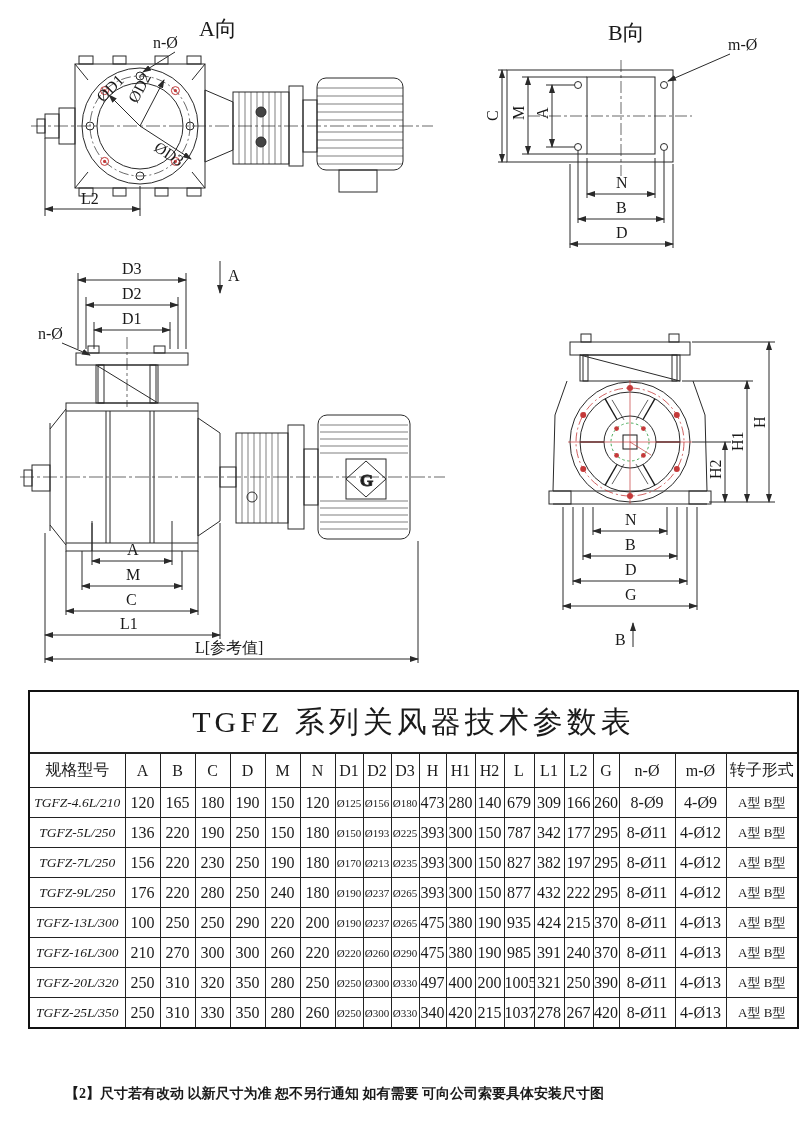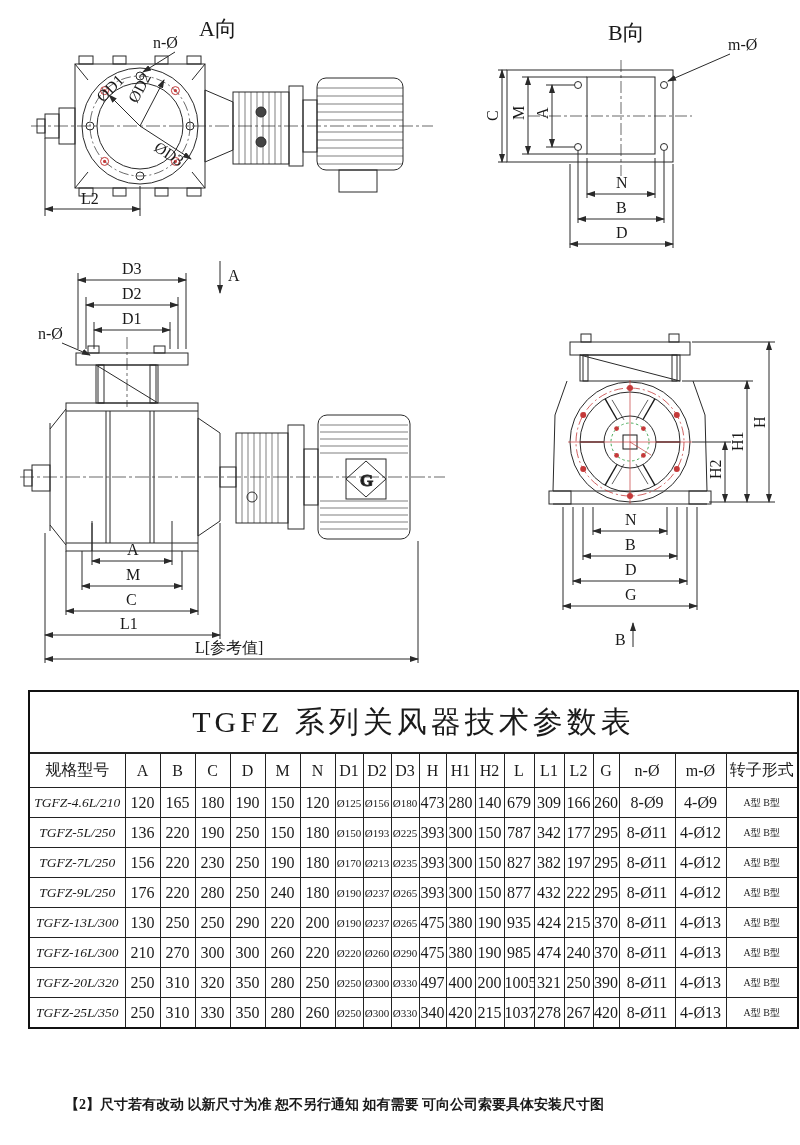--- a/index.html
+++ b/index.html
@@ -24,30 +24,30 @@
   }
   table.param{border-collapse:collapse;table-layout:fixed;width:100%;}
   table.param th,table.param td{
     border:1px solid #222;text-align:center;vertical-align:middle;
     padding:0;white-space:nowrap;overflow:hidden;font-weight:normal;
   }
   table.param th{height:33px;font-size:16px;}
   table.param td{height:29px;font-size:16px;}
   table.param td.model{font-size:13.5px;font-style:italic;}
   table.param td.dia{font-size:11px;}
-  table.param td.rotor{font-size:10px;}
+  table.param td.rotor{font-size:13px;}
   table.param tr td:first-child,table.param tr th:first-child{border-left:none;}
   table.param tr td:last-child,table.param tr th:last-child{border-right:none;}
   table.param tr:last-child td{border-bottom:none;}
   
   .notes{
     position:absolute;left:28px;top:1080px;width:740px;
     font-size:14px;font-weight:bold;line-height:27px;
   }
-  .notes .row2{padding-left:37px;margin-top:11px;}
+  .notes .row2{padding-left:37px;}
 </style>
 </head>
 <body>
 
 <svg style="left:25px;top:8px" width="415" height="240" viewBox="0 0 415 240">
   <defs>
     <marker id="arwA" markerWidth="9" markerHeight="6" refX="8" refY="3" orient="auto-start-reverse" markerUnits="userSpaceOnUse">
       <path d="M0,0L9,3L0,6z" fill="#2a2a2a"></path>
     </marker>
   </defs>
@@ -559,21 +559,21 @@
           <td>877</td>
           <td>432</td>
           <td>222</td>
           <td>295</td>
           <td>8-Ø11</td>
           <td>4-Ø12</td>
           <td class="rotor">A型 B型</td>
         </tr>
         <tr>
           <td class="model">TGFZ-13L/300</td>
-          <td>130</td>
+          <td>100</td>
           <td>250</td>
           <td>250</td>
           <td>290</td>
           <td>220</td>
           <td>200</td>
           <td class="dia">Ø190</td>
           <td class="dia">Ø237</td>
           <td class="dia">Ø265</td>
           <td>475</td>
           <td>380</td>
@@ -594,21 +594,21 @@
           <td>300</td>
           <td>260</td>
           <td>220</td>
           <td class="dia">Ø220</td>
           <td class="dia">Ø260</td>
           <td class="dia">Ø290</td>
           <td>475</td>
           <td>380</td>
           <td>190</td>
           <td>985</td>
-          <td>474</td>
+          <td>391</td>
           <td>240</td>
           <td>370</td>
           <td>8-Ø11</td>
           <td>4-Ø13</td>
           <td class="rotor">A型 B型</td>
         </tr>
         <tr>
           <td class="model">TGFZ-20L/320</td>
           <td>250</td>
           <td>310</td>

